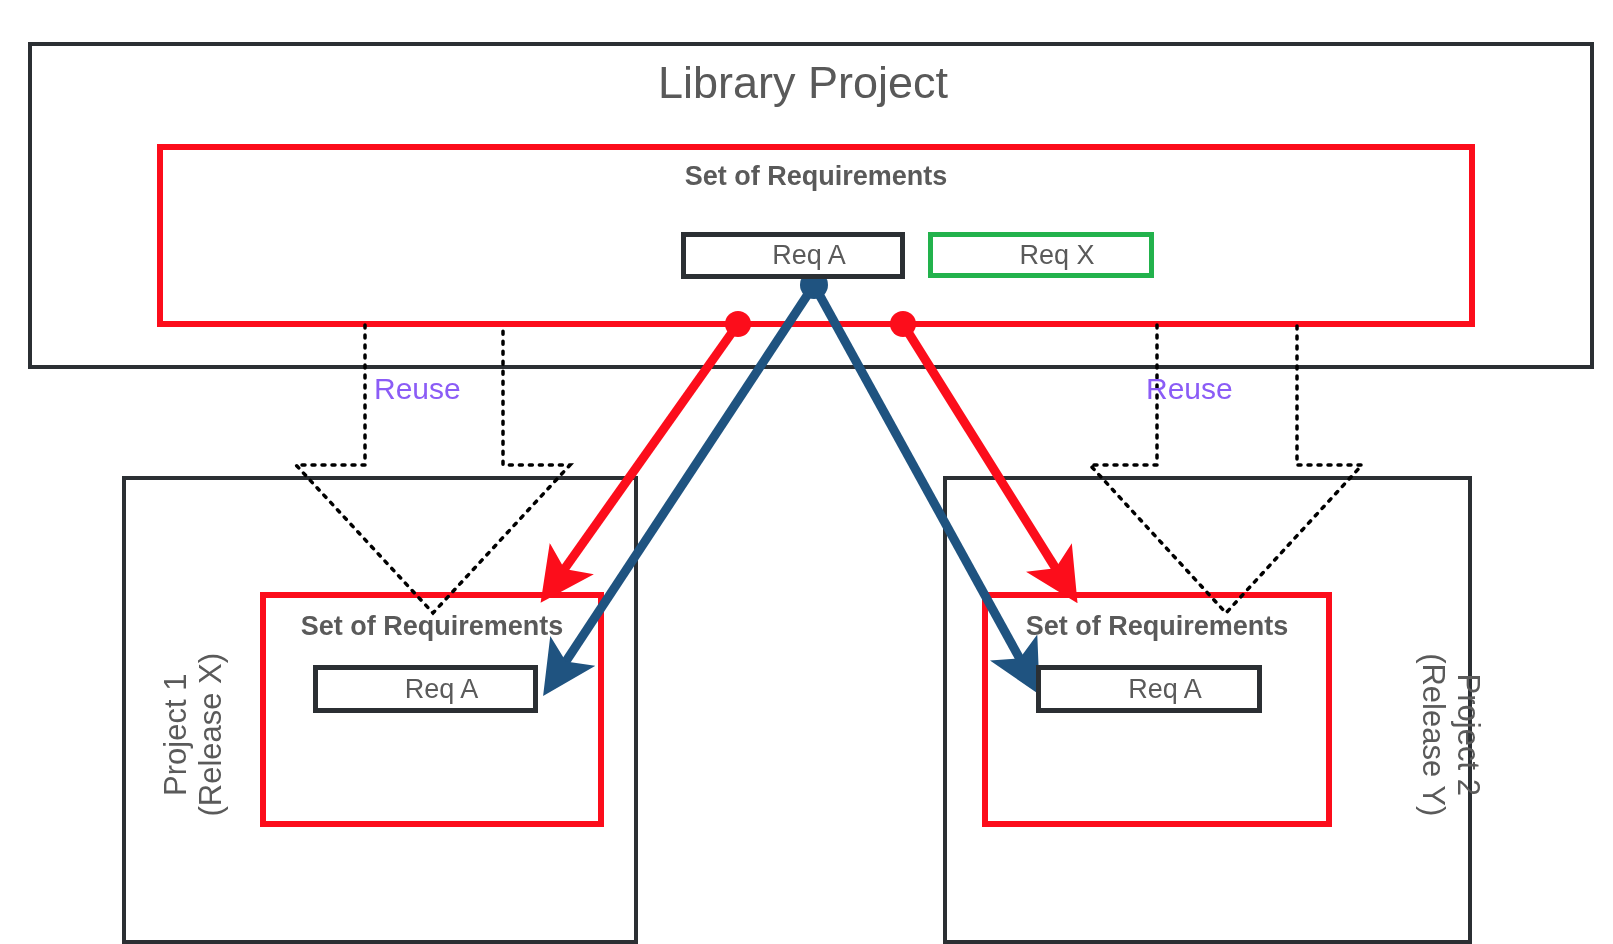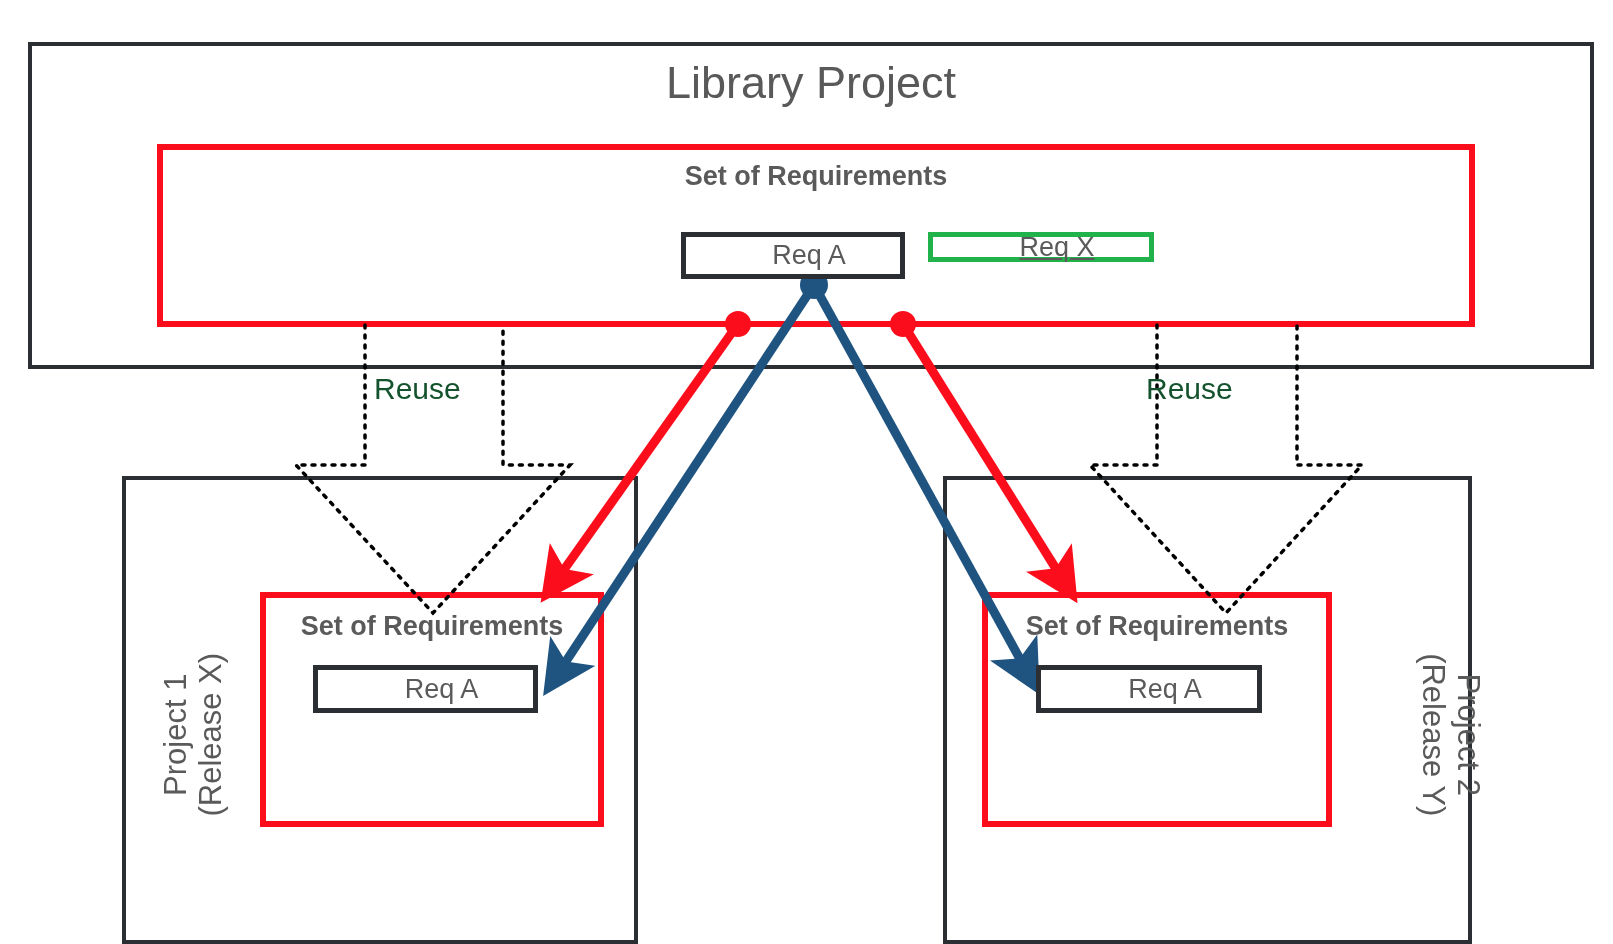--- a/index.html
+++ b/index.html
@@ -86,21 +86,21 @@
     position: absolute;
     color: #5a5a5a;
     font-size: 27px;
     text-align: center;
     white-space: nowrap;
     line-height: 1;
     font-weight: bold;
   }
   .reuse-label {
     position: absolute;
-    color: #14532d;
+    color: #8b5cf6;
     font-size: 30px;
     white-space: nowrap;
     line-height: 1;
   }
   .vlabel {
     position: absolute;
     color: #5a5a5a;
     font-size: 31px;
     line-height: 1.12;
     white-space: nowrap;
@@ -136,22 +136,21 @@
   .lib-req-a {
     left: 681px;
     top: 232px;
     width: 224px;
     height: 47px;
   }
   .lib-req-x {
     left: 928px;
     top: 232px;
     width: 226px;
-    height: 30px;
-    text-decoration: underline;
+    height: 46px;
   }
   .p1-req-a {
     left: 313px;
     top: 665px;
     width: 225px;
     height: 48px;
   }
   .p2-req-a {
     left: 1036px;
     top: 665px;
@@ -193,21 +192,21 @@
     <circle cx="738" cy="324" r="13" fill="#fc0d1b"></circle>
 
     <line x1="903" y1="324" x2="1068" y2="588" stroke="#fc0d1b" stroke-width="9" marker-end="url(#redHead)"></line>
     <circle cx="903" cy="324" r="13" fill="#fc0d1b"></circle>
 
     <line x1="814" y1="285" x2="553" y2="681" stroke="#1f5380" stroke-width="9" marker-end="url(#blueHead)"></line>
     <line x1="814" y1="285" x2="1031" y2="679" stroke="#1f5380" stroke-width="9" marker-end="url(#blueHead)"></line>
     <circle cx="814" cy="285" r="14" fill="#1f5380"></circle>
   </svg>
 
-  <div class="title" style="left:28px; top:60px; width:1566px;">Library Project</div>
+  <div class="title" style="left:20px; top:60px; width:1566px;">Library Project</div>
 
   <div class="set-label" style="left:157px; top:163px; width:1318px;">Set of Requirements</div>
 
   <div class="req-chip req-dark lib-req-a">Req A</div>
 
   <div class="req-chip req-green lib-req-x">Req X</div>
 
   <div class="reuse-label" style="left:374px; top:374px;">Reuse</div>
 
   <div class="reuse-label" style="left:1146px; top:374px;">Reuse</div>

